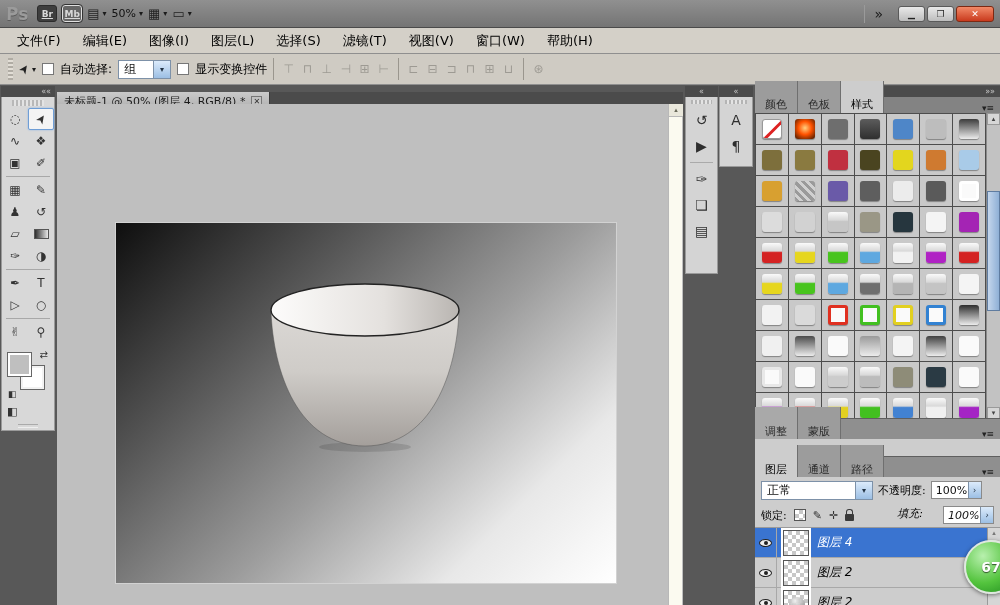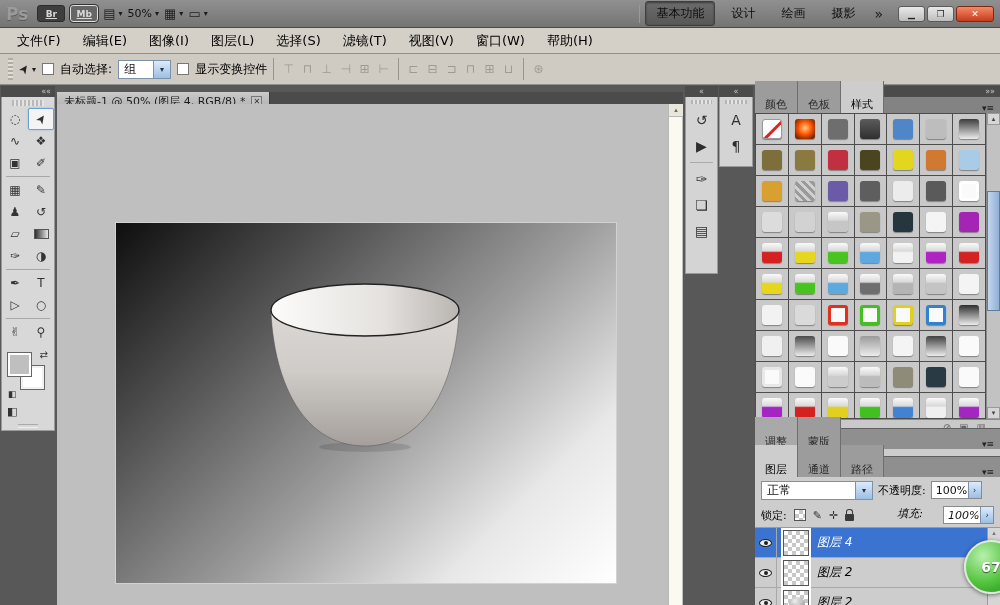--- a/index.html
+++ b/index.html
@@ -5,21 +5,21 @@
   *{margin:0;padding:0;box-sizing:border-box;}
   body{background:#333;}
   #app{position:relative;width:1000px;height:605px;background:#585858;overflow:hidden;
        font-family:"DejaVu Sans","Liberation Sans",sans-serif;font-size:12px;color:#111;user-select:none;}
 
   
   .titlebar{position:absolute;left:0;top:0;width:1000px;height:28px;
     background:linear-gradient(#909090,#747474);border-bottom:1px solid #4a4a4a;
     display:flex;align-items:center;gap:5px;padding:0 6px;}
   .ps-logo{font-weight:bold;font-size:17px;color:#9b9b9b;text-shadow:0 1px 0 #5a5a5a;margin-right:4px;}
-  .mini-app{width:28px;height:17px;border-radius:3px;background:#3e3e3e;border:1px solid #2c2c2c;
+  .mini-app{width:20px;height:17px;border-radius:3px;background:#3e3e3e;border:1px solid #2c2c2c;
     color:#d8d8d8;font-size:9px;font-weight:bold;display:flex;align-items:center;justify-content:center;text-decoration:underline;}
   .mini-app.mb{background:#666;border:1px solid #e0e0e0;outline:1px solid #333;}
   .tb-icon{color:#222;font-size:13px;line-height:1;}
   .dd{font-size:8px;color:#1a1a1a;margin-left:1px;}
   .tb-zoom{font-size:11px;color:#111;}
   .tb-group{display:flex;align-items:center;gap:2px;}
   .tb-sep{width:1px;height:18px;background:#5f5f5f;border-right:1px solid #9a9a9a;}
   .tb-spacer{flex:1;}
   .ws-btn{padding:3px 10px;font-size:12px;color:#0d0d0d;border-radius:3px;cursor:default;}
   .ws-btn.active{background:linear-gradient(#6c6c6c,#575757);border:1px solid #3f3f3f;box-shadow:inset 0 1px 2px rgba(0,0,0,.45);}
@@ -105,21 +105,21 @@
   .sw-none::after{content:"";position:absolute;left:-3px;top:8px;width:28px;height:3px;background:#d22;transform:rotate(-45deg);}
   .pscroll{width:14px;background:#c2c2c2;border-left:1px solid #8a8a8a;position:relative;}
   .ps-arrow{position:absolute;left:0;width:13px;height:12px;background:#d6d6d6;border:1px solid #9a9a9a;
     text-align:center;font-size:7px;line-height:11px;color:#444;}
   .ps-thumb{position:absolute;left:0;top:78px;width:13px;height:120px;border:1px solid #5f7ca0;
     background:linear-gradient(90deg,#c4d6ec,#8fb0d6);}
   .styles-bottom{position:absolute;left:0;top:333px;width:100%;height:16px;background:#c9c9c9;border-top:1px solid #8a8a8a;
     display:flex;align-items:center;justify-content:flex-end;gap:8px;padding-right:14px;}
   .sb-icon{font-size:10px;color:#666;}
   .bar{position:absolute;left:0;width:100%;background:#8f8f8f;display:flex;align-items:flex-end;border-top:1px solid #5f5f5f;}
-  .adjust-bar{top:342px;height:21px;gap:40px;}
+  .adjust-bar{top:332px;height:21px;gap:40px;}
   .layertabs-bar{top:370px;height:21px;}
   .bar .ptab{height:17px;line-height:17px;}
   .bar .ptab.semi{background:#a9a9a9;}
   .blend-row{position:absolute;left:0;top:391px;width:100%;height:26px;display:flex;align-items:center;gap:5px;padding:0 6px;background:#cdcdcd;}
   .blend-sel{width:112px;}
   .num-box{display:flex;align-items:center;border:1px solid #8a8a8a;background:#fff;height:18px;}
   .num-box .val{padding:0 4px;font-size:11px;width:36px;text-align:left;}
   .num-box .btn{width:13px;height:100%;background:linear-gradient(#dcebfb,#9cbfe4);border-left:1px solid #7d91a8;
     font-size:8px;color:#234;display:flex;align-items:center;justify-content:center;}
   .small-label{font-size:11px;color:#000;}
@@ -174,26 +174,20 @@
     <span class="tb-group">
       <span class="tb-icon">▦</span>
       <span class="dd">▾</span>
     </span>
     <span class="tb-group">
       <span class="tb-icon">▭</span>
       <span class="dd">▾</span>
     </span>
     <span class="tb-spacer"></span>
     <span class="tb-sep"></span>
-    <span class="tb-group" style="gap:6px;">
-        <span class="ws-btn active">基本功能</span>
-        <span class="ws-btn">设计</span>
-        <span class="ws-btn">绘画</span>
-        <span class="ws-btn">摄影</span>
-      </span>
     <span class="chev">»</span>
     <span class="winbtns">
         <span class="winbtn">▁</span>
         <span class="winbtn">❐</span>
         <span class="winbtn close">✕</span>
       </span>
   </div>
 
   <div class="menubar">
       <div class="menu-item">文件(F)</div>

